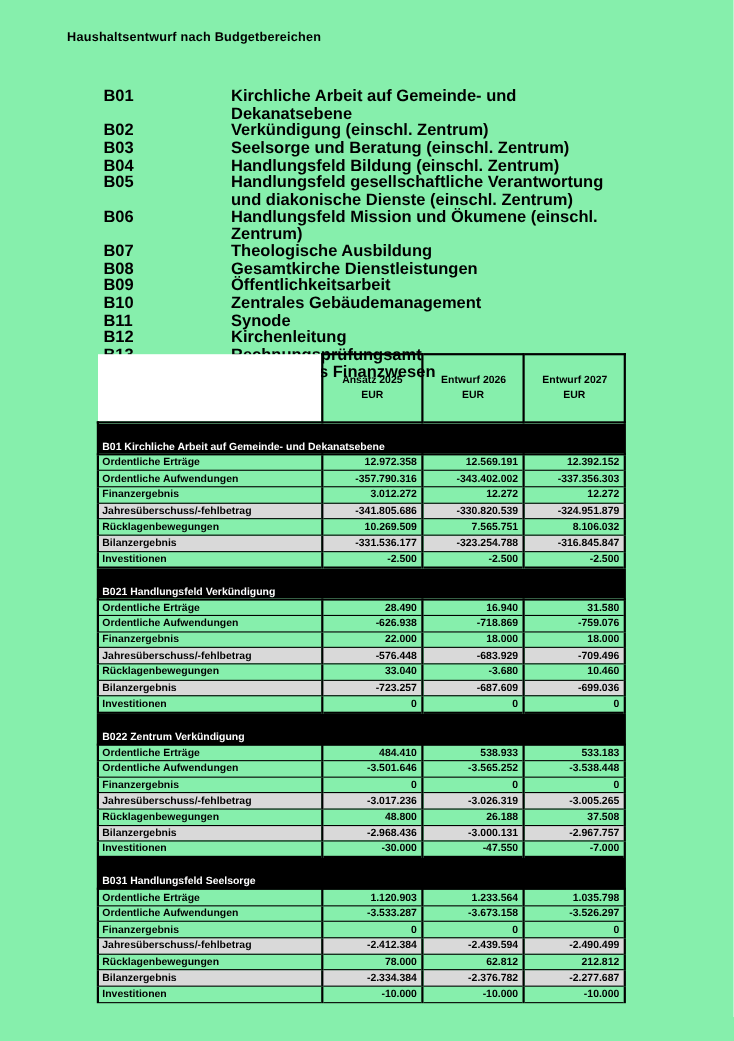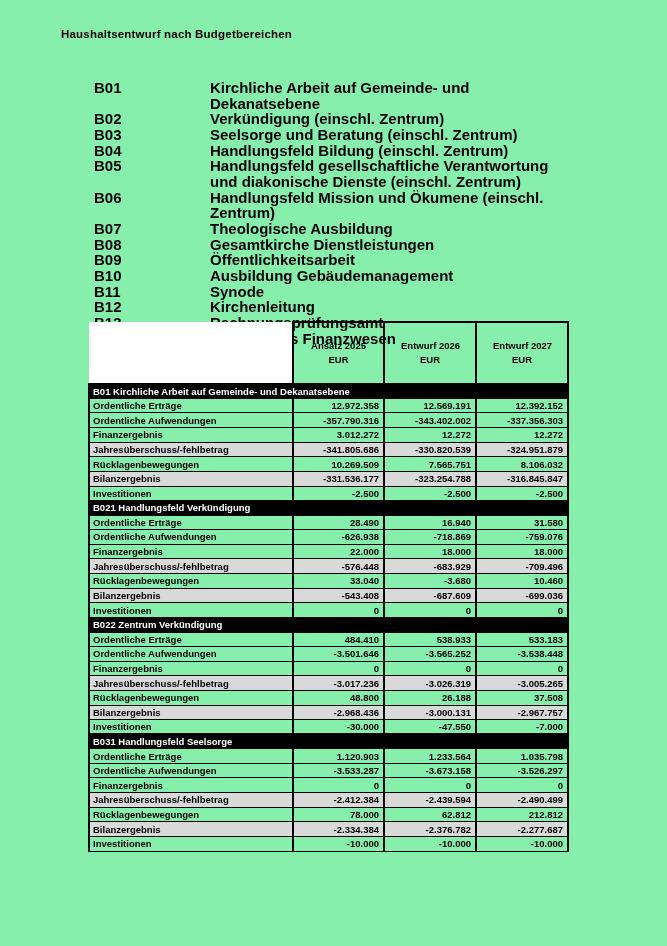--- a/index.html
+++ b/index.html
@@ -61,21 +61,21 @@
     vertical-align: middle;
     padding: 16px;
     line-height: 14px;
   }
   td.section-header {
     background: #000000;
     color: #ffffff;
     font-weight: bold;
     font-size: 9.5px;
     height: 14px;
-    padding: 0 0 0 3px;
+    padding: 16px 0 0 3px;
     border: 2px solid #000000;
     vertical-align: middle;
   }
   tr.data-row td {
     height: 14.7px;
     border: solid #000000;
     border-width: 1px 2px;
     vertical-align: middle;
     font-weight: bold;
   }
@@ -126,21 +126,21 @@
       <div class="budget-item">
         <span class="budget-code">B08</span>
         <span class="budget-label">Gesamtkirche Dienstleistungen</span>
       </div>
       <div class="budget-item">
         <span class="budget-code">B09</span>
         <span class="budget-label">Öffentlichkeitsarbeit</span>
       </div>
       <div class="budget-item">
         <span class="budget-code">B10</span>
-        <span class="budget-label">Ausbildung Gebäudemanagement</span>
+        <span class="budget-label">Zentrales Gebäudemanagement</span>
       </div>
       <div class="budget-item">
         <span class="budget-code">B11</span>
         <span class="budget-label">Synode</span>
       </div>
       <div class="budget-item">
         <span class="budget-code">B12</span>
         <span class="budget-label">Kirchenleitung</span>
       </div>
       <div class="budget-item">
@@ -252,21 +252,21 @@
             <td class="value-cell">-709.496</td>
           </tr>
           <tr class="data-row">
             <td class="label-cell">Rücklagenbewegungen</td>
             <td class="value-cell">33.040</td>
             <td class="value-cell">-3.680</td>
             <td class="value-cell">10.460</td>
           </tr>
           <tr class="data-row shaded">
             <td class="label-cell">Bilanzergebnis</td>
-            <td class="value-cell">-543.408</td>
+            <td class="value-cell">-723.257</td>
             <td class="value-cell">-687.609</td>
             <td class="value-cell">-699.036</td>
           </tr>
           <tr class="data-row">
             <td class="label-cell">Investitionen</td>
             <td class="value-cell">0</td>
             <td class="value-cell">0</td>
             <td class="value-cell">0</td>
           </tr>
           <tr>

